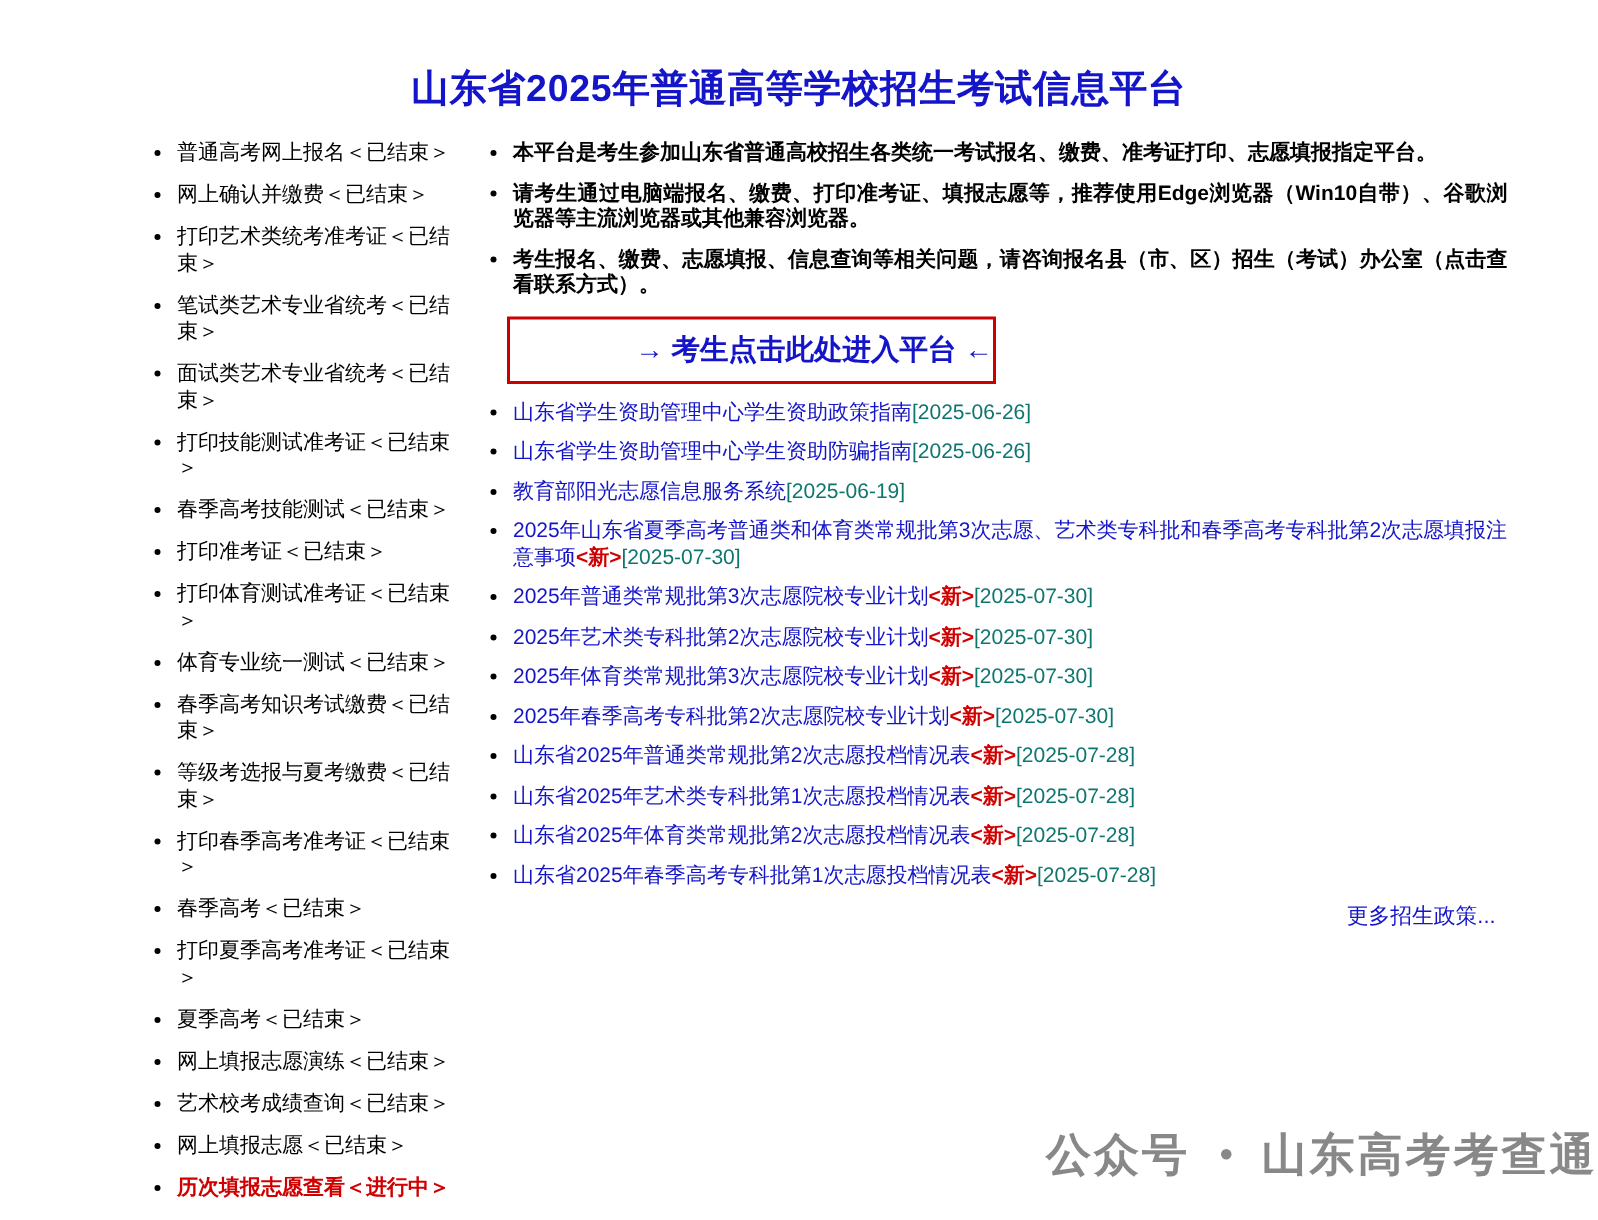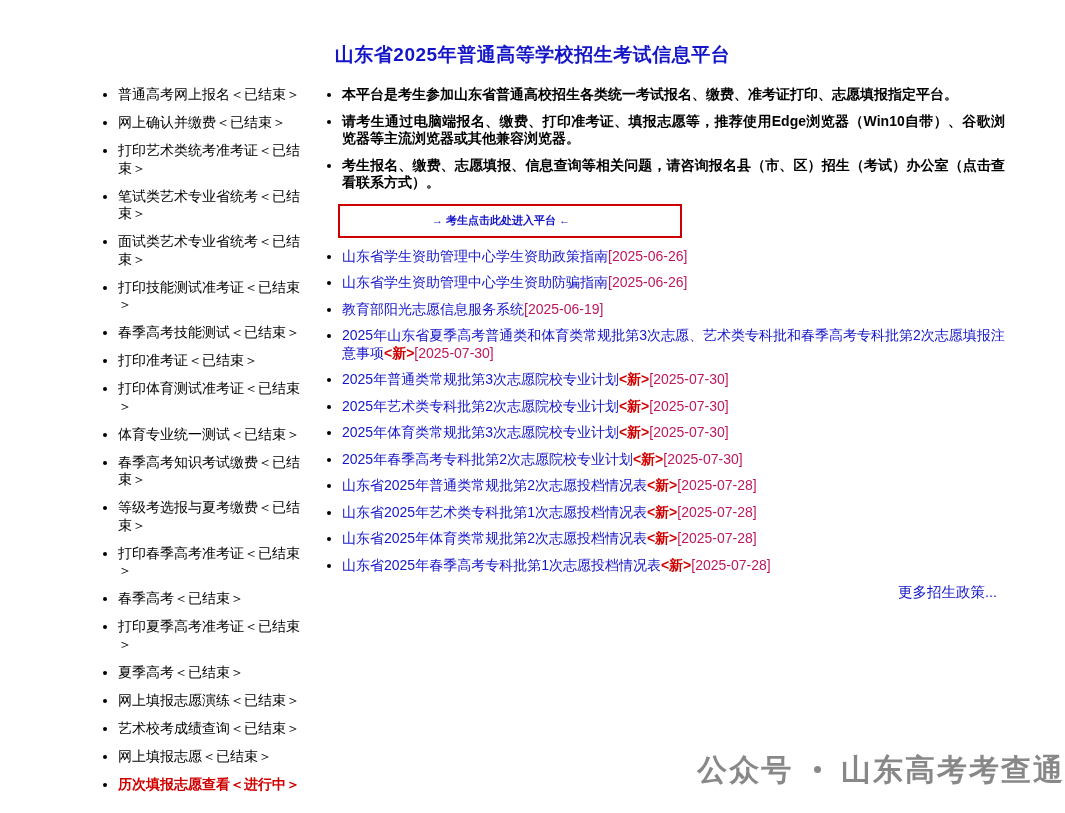--- a/index.html
+++ b/index.html
@@ -11,21 +11,21 @@
   #page {
     position: relative;
     width: 1065px;
     height: 813px;
     background: #ffffff;
     overflow: hidden;
   }
   .title {
     text-align: center;
     color: #1414c8;
-    font-size: 19px;
+    font-size: 25px;
     font-weight: bold;
     padding-top: 42px;
     letter-spacing: 0.5px;
   }
   .columns {
     display: flex;
     margin-top: 18px;
   }
   .left-col {
     width: 310px;
@@ -64,45 +64,45 @@
     line-height: 1.5;
     margin-bottom: 6px;
     color: #000000;
     text-align: justify;
     font-weight: bold;
   }
   .enter-box {
     border: 2px solid #cc0000;
     width: 322px;
     margin: 12px 0 10px 18px;
-    text-align: center;
-    padding: 7px 18px 8px 0;
-    color: #1414c8;
-    font-size: 11px;
+    text-align: right;
+    padding: 7px 0 8px 0;
+    color: #1414c8;
+    font-size: 19px;
     font-weight: bold;
     cursor: pointer;
   }
   .news {
     margin-top: 4px;
   }
   .news li {
     margin-bottom: 8px;
     font-size: 14.6px;
     line-height: 1.5;
   }
   .news a {
     color: #1414c8;
     text-decoration: none;
   }
   .tag-new {
     color: #d00000;
     font-weight: bold;
   }
   .date {
-    color: #be185d;
+    color: #0f766e;
   }
   .more {
     text-align: right;
     font-size: 14.5px;
     color: #1414c8;
     margin-top: 2px;
     padding-right: 8px;
     cursor: pointer;
   }
   .watermark {

